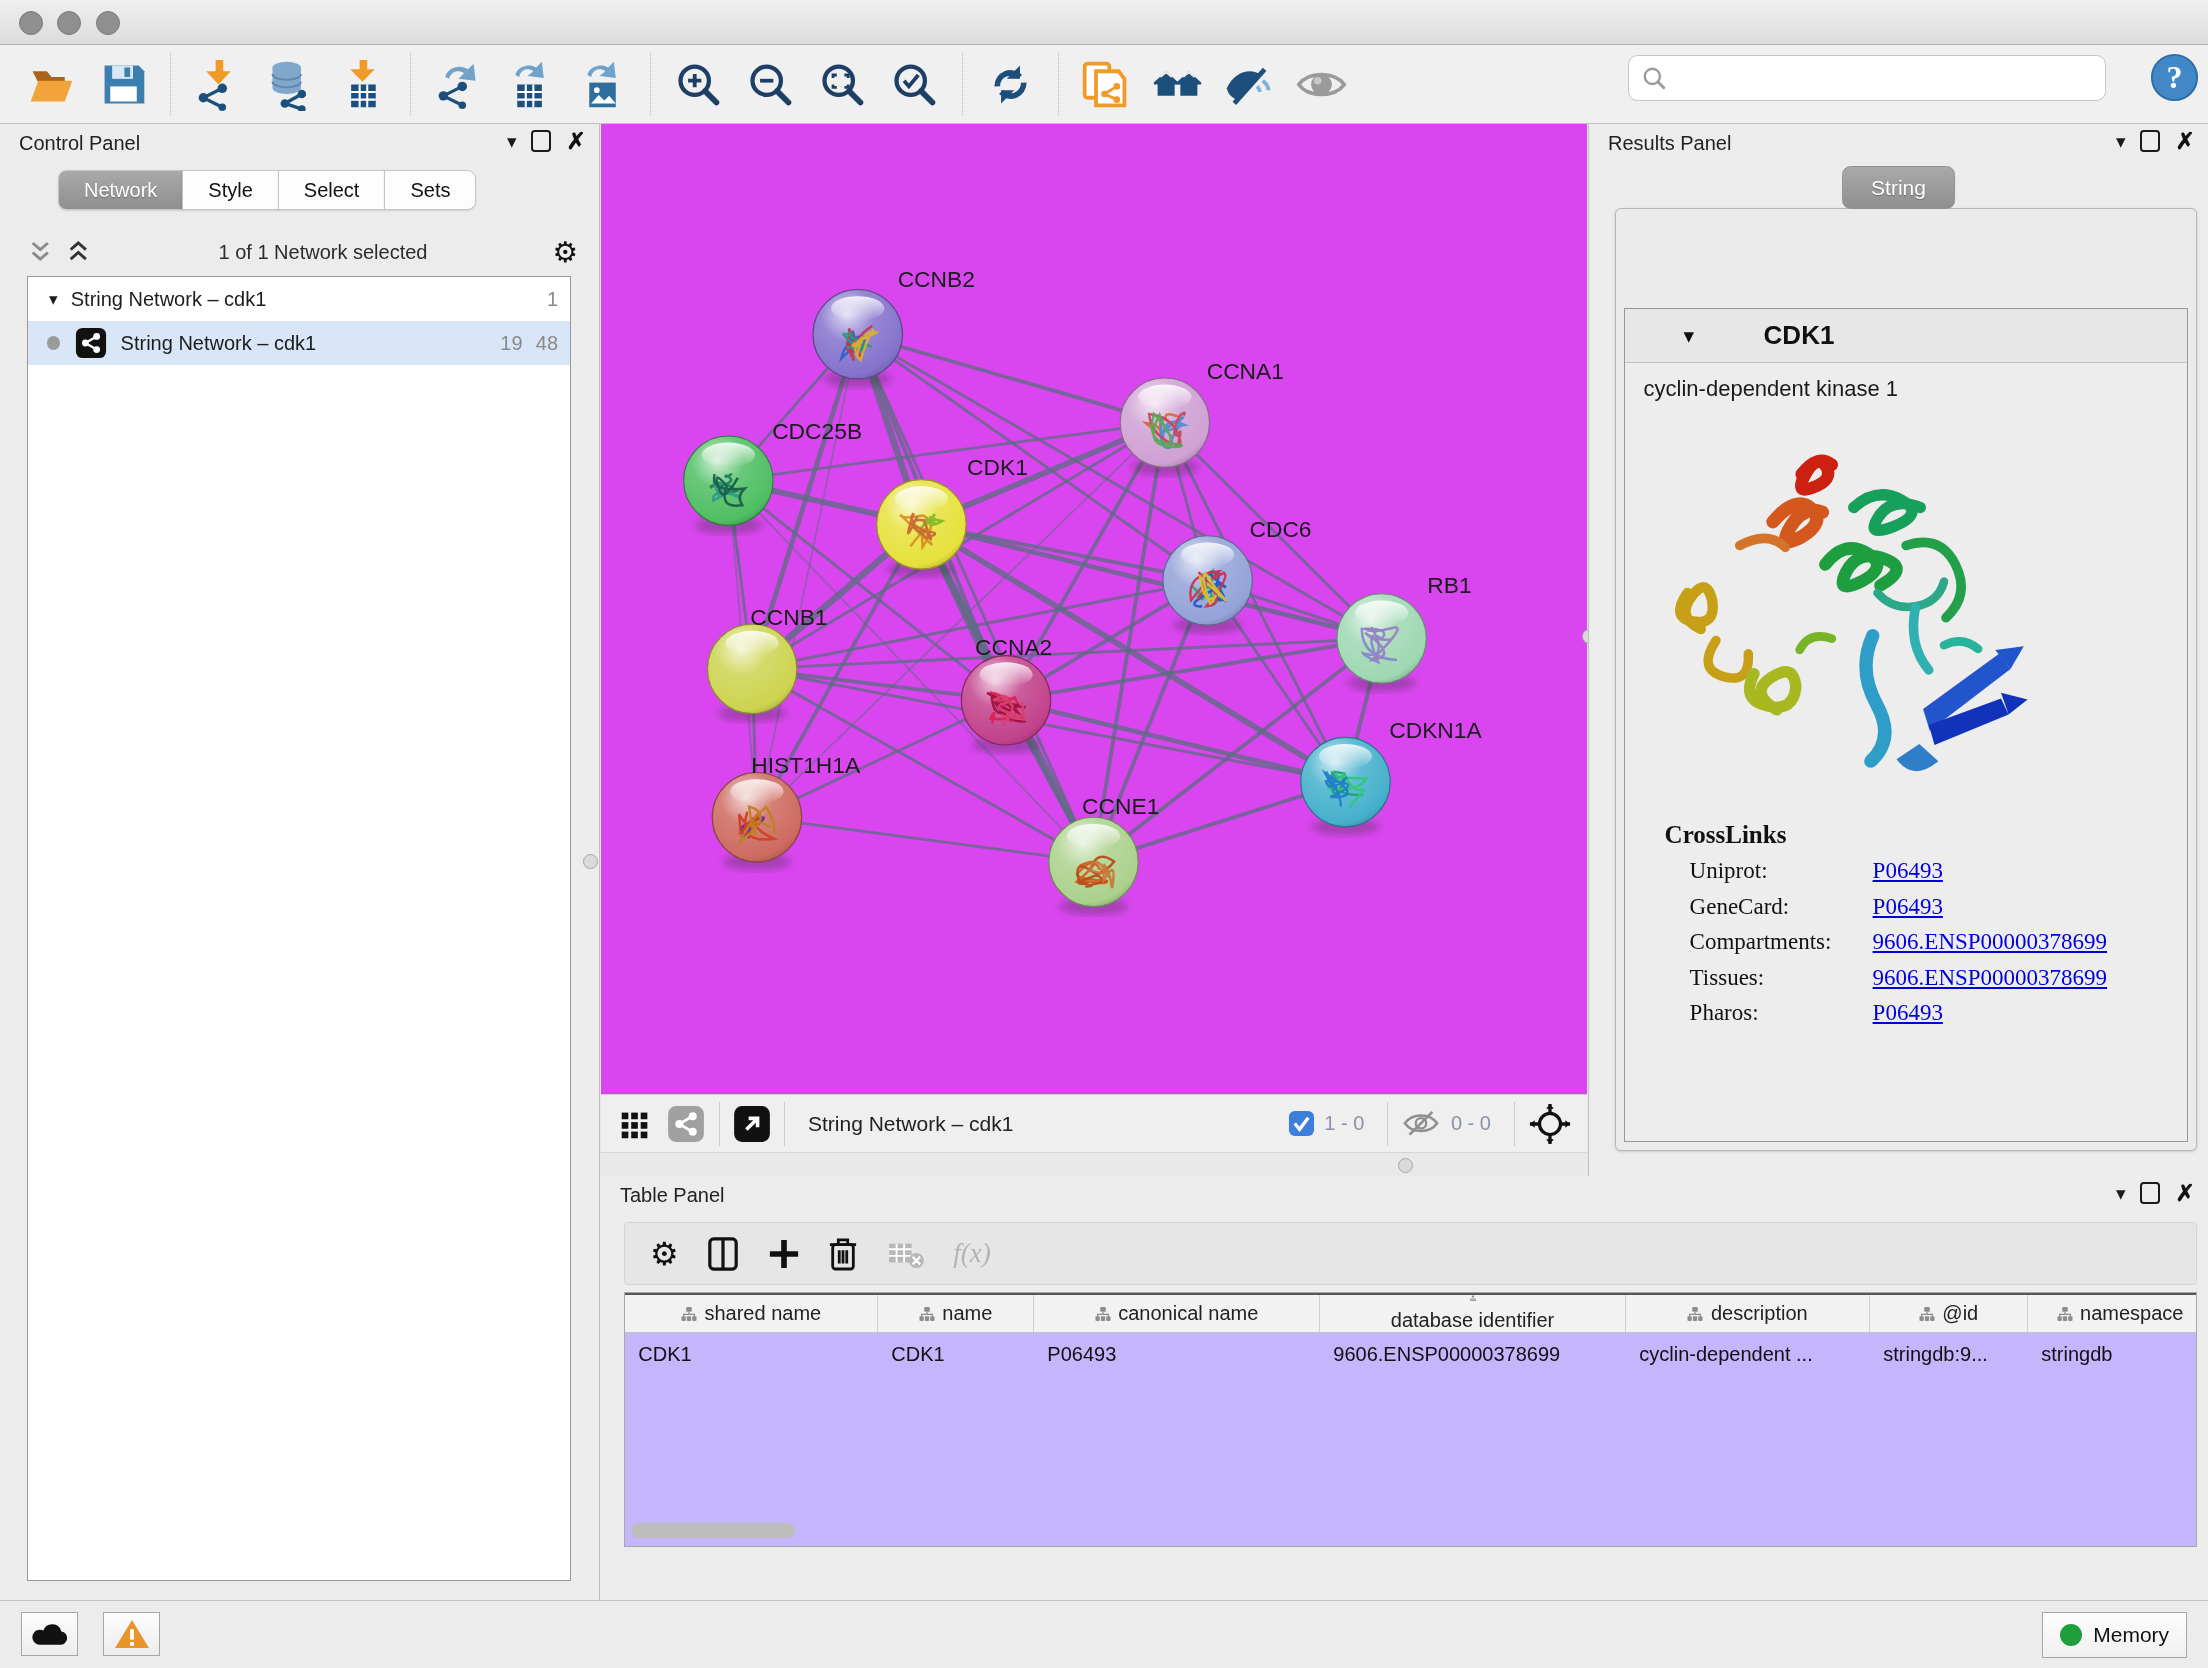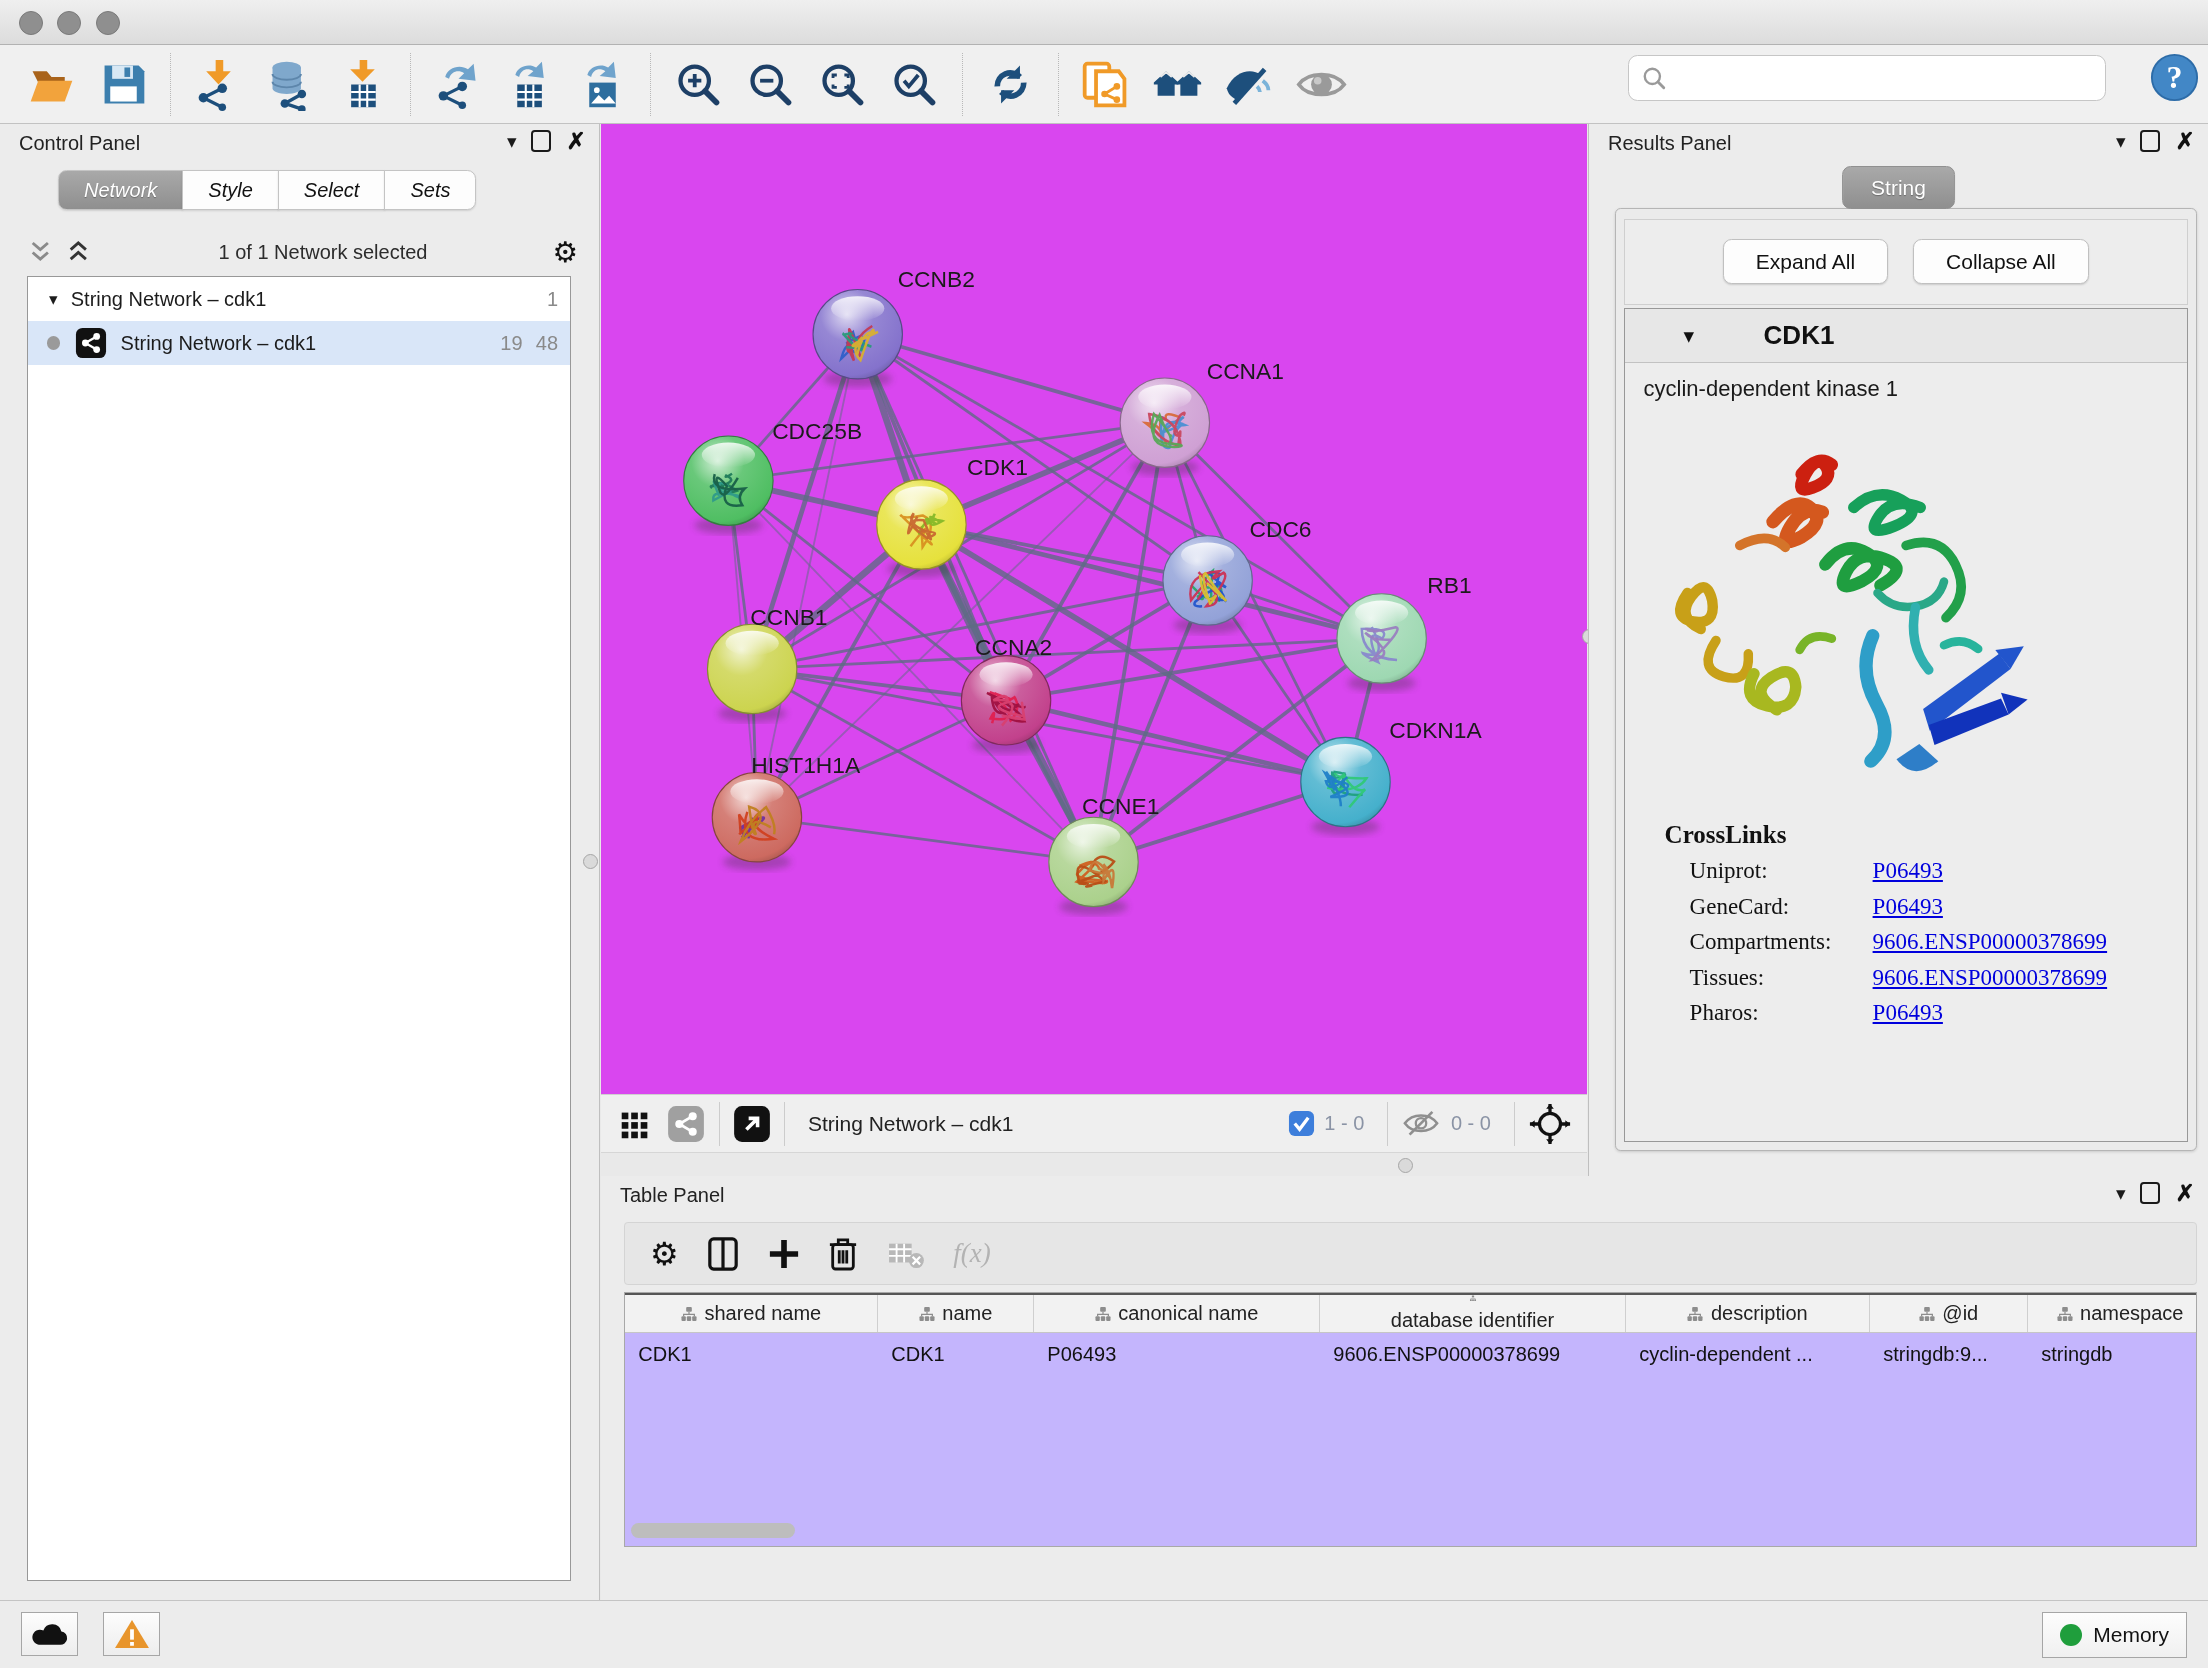--- a/index.html
+++ b/index.html
@@ -22,21 +22,21 @@
     border:1.9px solid #c6c6c6;border-radius:9.5px;display:flex;align-items:center;}
   .searchbox input{border:none;outline:none;flex:1;font-size:20px;font-family:inherit;background:transparent;margin-right:9.5px;}
   .help-btn{position:absolute;left:2150px;top:53px;width:49px;height:49px;}
   
   .panel-header{position:relative;height:38px;}
   .panel-title{position:absolute;left:19px;top:7.6px;font-size:20px;color:#222;}
   .panel-btns{position:absolute;right:13.3px;top:5.7px;display:flex;align-items:center;gap:15px;}
   .pb-arrow{font-size:19px;color:#1a1a1a;line-height:1;}
   .pb-float{width:16px;height:18px;border:2.4px solid #1a1a1a;border-radius:3.8px;}
   .pb-close{font-size:23px;font-weight:bold;color:#111;line-height:1;}
-  .seg-tabs{display:flex;font-style:italic;}
+  .seg-tabs{display:flex;}
   .seg-tab{background:#fdfdfd;border:1px solid #c4c4c4;margin-left:-1px;padding:7.6px 25px;
     font-size:20px;color:#111;box-shadow:0 1px 1.9px rgba(0,0,0,.12);}
   .seg-tab:first-child{border-radius:8.6px 0 0 8.6px;}
   .seg-tab:last-child{border-radius:0 8.6px 8.6px 0;}
   .seg-tab.active{background:linear-gradient(#a9a9a9,#8f8f8f);color:#fff;text-shadow:0 1px 1px rgba(0,0,0,.3);}
   
   #control-panel{position:absolute;left:0;top:124px;width:600px;height:1478px;
     background:#ececec;border-right:1px solid #bfbfbf;box-sizing:border-box;}
   #control-tabs{position:absolute;left:59px;top:46px;}
   .list-header{position:absolute;left:27px;right:21px;top:107px;height:42px;display:flex;align-items:center;}
@@ -569,24 +569,20 @@
   <div class="panel-header">
     <div class="panel-title">Results Panel</div>
     <div class="panel-btns">
       <span class="pb-arrow">▾</span>
       <span class="pb-float"></span>
       <span class="pb-close">✗</span>
     </div>
   </div>
   <div id="string-tab">String</div>
   <div class="rp-outer">
-    <div class="rp-btnbox">
-      <div class="rp-button">Expand All</div>
-      <div class="rp-button">Collapse All</div>
-    </div>
     <div class="rp-main">
       <div class="cdk-header">
         <span class="cdk-arrow">▾</span>
         <span class="cdk-name">CDK1</span>
       </div>
       <div class="cdk-desc">cyclin-dependent kinase 1</div>
       <svg width="380" height="390" viewBox="0 0 400 410" style="margin:15px 0 0 34px">
         <g fill="none" stroke-linecap="round">
           <path d="M150 60q18-22 26-8t-14 22q-20 8-8-14t28-10" stroke="#cc2010" stroke-width="13"></path>
           <path d="M120 110q24-28 40-14t-10 30q-26 14-12-10t34-16" stroke="#d4581e" stroke-width="14"></path>

